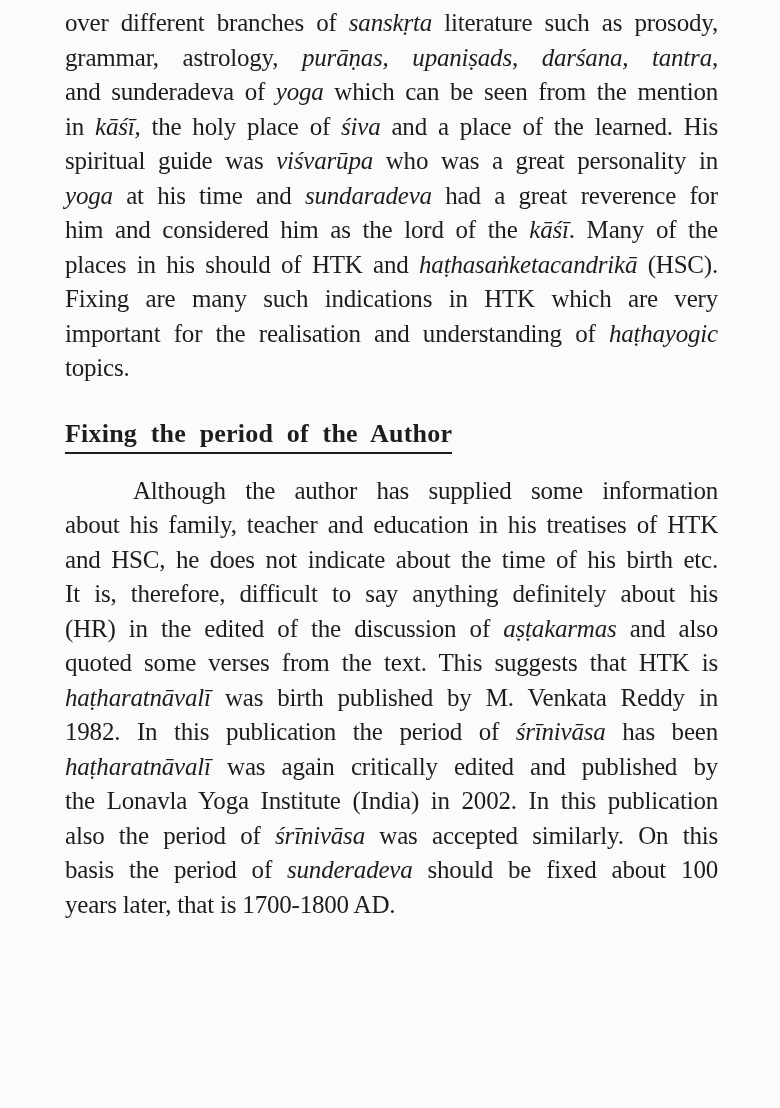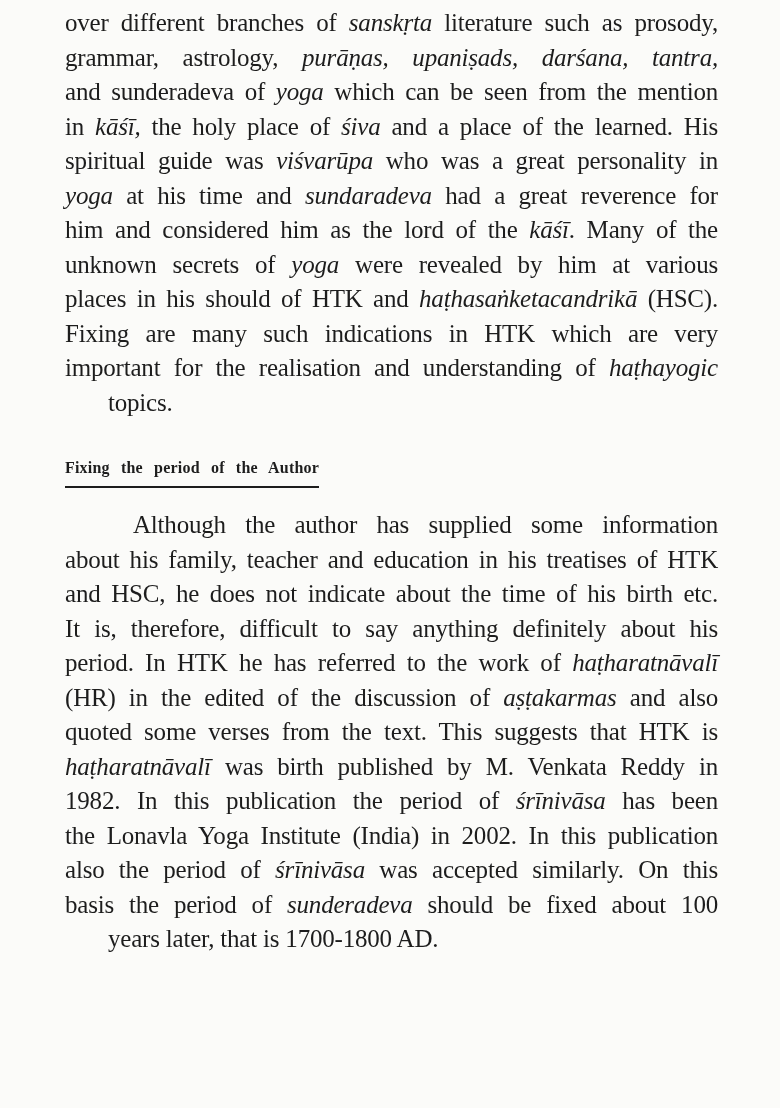--- a/index.html
+++ b/index.html
@@ -32,32 +32,31 @@
     letter-spacing: -0.2px;
   }
   .line {
     text-align: justify;
     text-align-last: justify;
     min-height: 34.5px;
   }
   .line.last {
     text-align: center;
     text-align-last: left;
-    margin-left: 43px;
   }
   .line.indent {
     text-indent: 68px;
     margin-top: 20px;
   }
   em {
     font-style: italic;
   }
   .heading {
     margin: 31px 0 9px 0;
-    font-size: 16px;
+    font-size: 26px;
     line-height: 34px;
     font-weight: bold;
     letter-spacing: 0.2px;
   }
   .heading-text {
     display: inline-block;
     border-bottom: 2.5px solid var(--page-fg, #1d1d1d);
     padding-bottom: 1px;
     word-spacing: 7px;
   }
@@ -69,41 +68,40 @@
   <div class="text-column">
 
     <div class="para">
         <div class="line"><span>over different branches of </span><em>sanskṛta</em><span> literature such as prosody,</span></div>
         <div class="line"><span>grammar, astrology, </span><em>purāṇas, upaniṣads, darśana, tantra,</em></div>
         <div class="line"><span>and sunderadeva of </span><em>yoga</em><span> which can be seen from the mention</span></div>
         <div class="line"><span>in </span><em>kāśī,</em><span> the holy place of </span><em>śiva</em><span> and a place of the learned. His</span></div>
         <div class="line"><span>spiritual guide was </span><em>viśvarūpa</em><span> who was a great personality in</span></div>
         <div class="line"><em>yoga</em><span> at his time and </span><em>sundaradeva</em><span> had a great reverence for</span></div>
         <div class="line"><span>him and considered him as the lord of the </span><em>kāśī</em><span>. Many of the</span></div>
-        <div class="line"><span>unknown secrets of </span><em>yoga</em><span> were revealed by him at various</span></div>
         <div class="line"><span>places in his should of HTK and </span><em>haṭhasaṅketacandrikā</em><span> (HSC).</span></div>
         <div class="line"><span>Fixing are many such indications in HTK which are very</span></div>
         <div class="line"><span>important for the realisation and understanding of </span><em>haṭhayogic</em></div>
         <div class="line last"><span>topics.</span></div>
       </div>
 
     <h2 class="heading">
       <span class="heading-text">Fixing the period of the Author</span>
     </h2>
 
     <div class="para">
         <div class="line indent"><span>Although the author has supplied some information</span></div>
         <div class="line"><span>about his family, teacher and education in his treatises of HTK</span></div>
         <div class="line"><span>and HSC, he does not indicate about the time of his birth etc.</span></div>
         <div class="line"><span>It is, therefore, difficult to say anything definitely about his</span></div>
-        <div class="line"><span>period. In HTK he has referred to the work of </span><em>haṭharatnāvalī</em></div>
         <div class="line"><span>(HR) in the edited of the discussion of </span><em>aṣṭakarmas</em><span> and also</span></div>
         <div class="line"><span>quoted some verses from the text. This suggests that HTK is</span></div>
         <div class="line"><em>haṭharatnāvalī</em><span> was birth published by M. Venkata Reddy in</span></div>
         <div class="line"><span>1982. In this publication the period of </span><em>śrīnivāsa</em><span> has been</span></div>
+        <div class="line"><em>haṭharatnāvalī</em><span> was again critically edited and published by</span></div>
         <div class="line"><span>the Lonavla Yoga Institute (India) in 2002. In this publication</span></div>
         <div class="line"><span>also the period of </span><em>śrīnivāsa</em><span> was accepted similarly. On this</span></div>
         <div class="line"><span>basis the period of </span><em>sunderadeva</em><span> should be fixed about 100</span></div>
         <div class="line last"><span>years later, that is 1700-1800 AD.</span></div>
       </div>
 
   </div>
 </div>
 
 </body></html>

